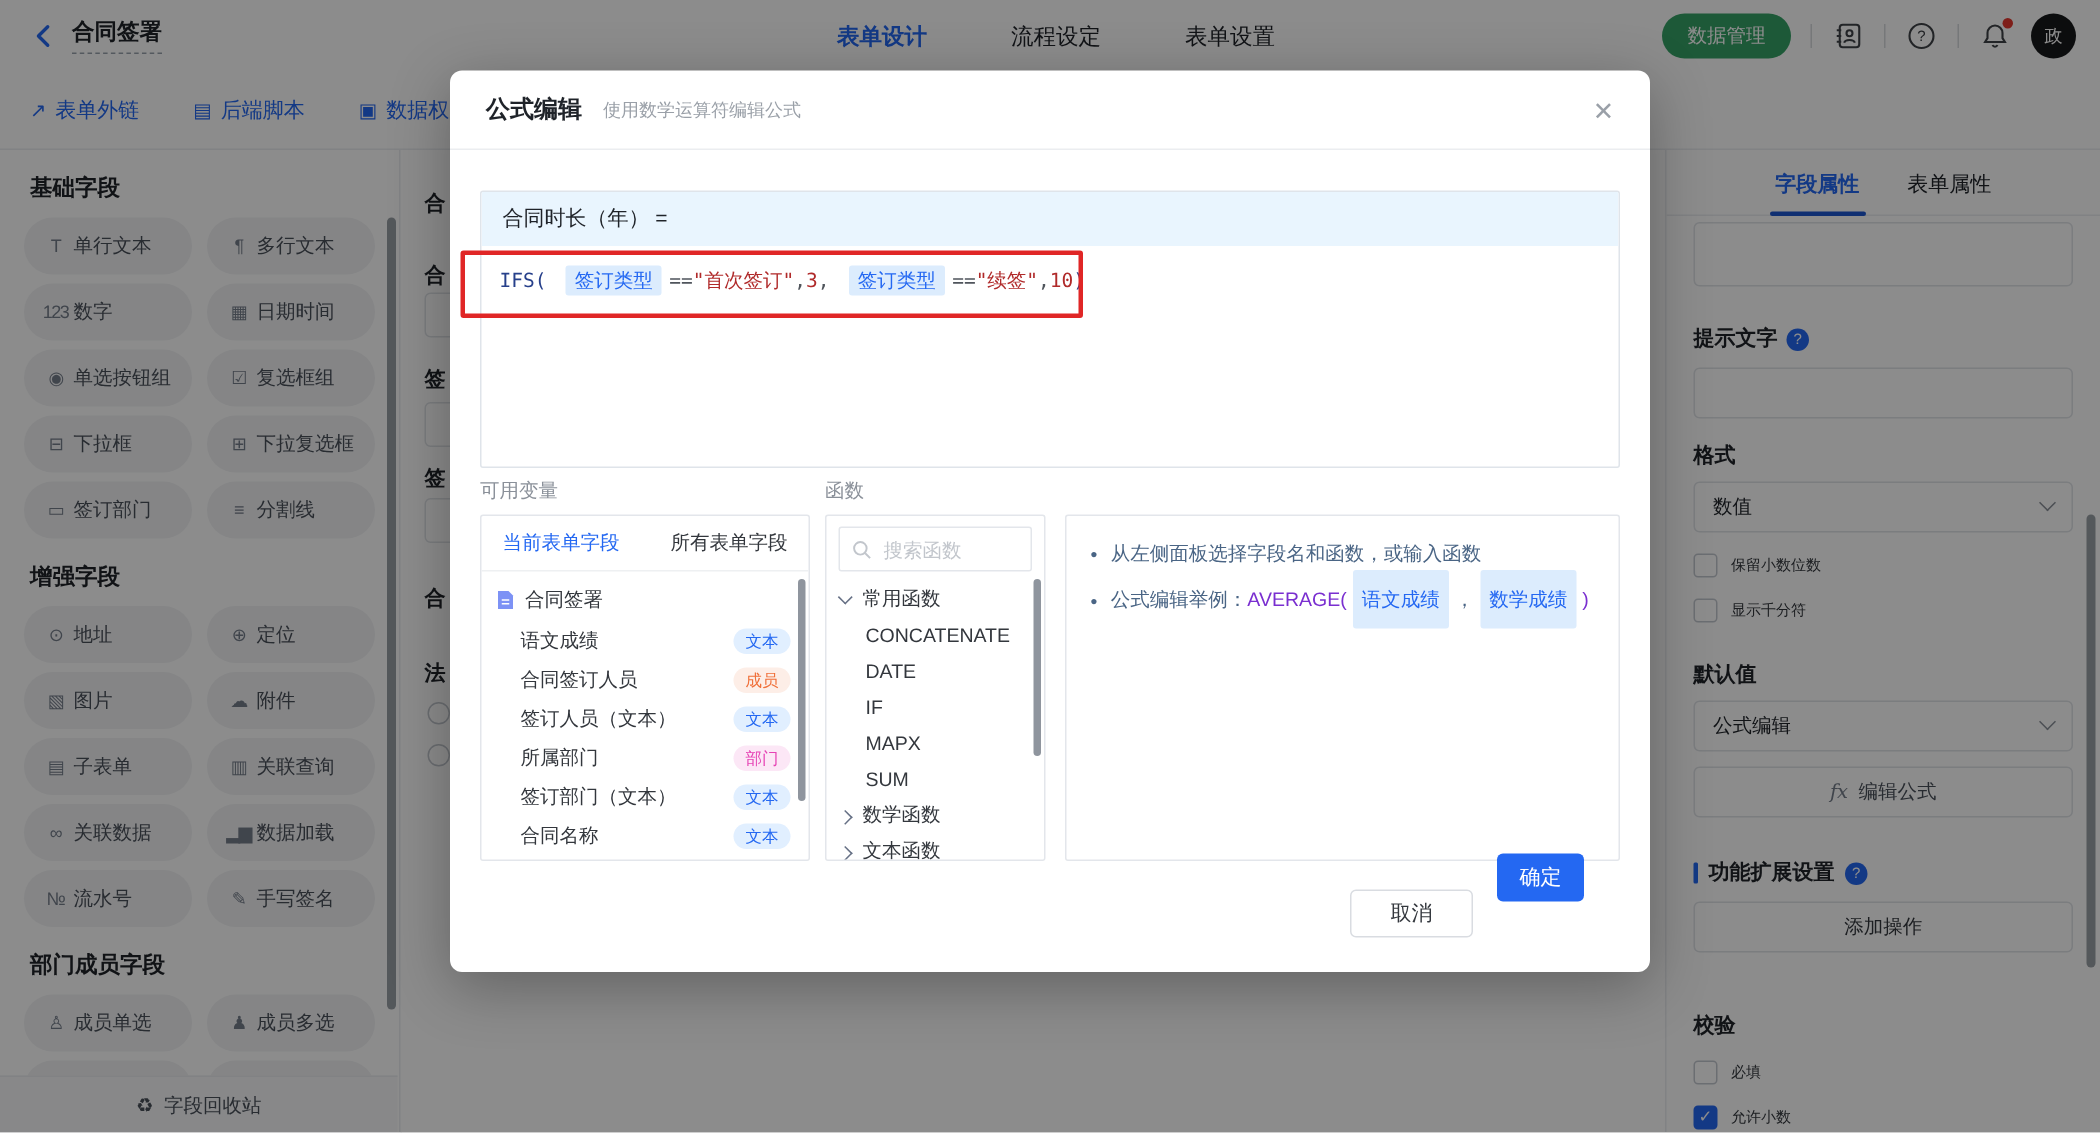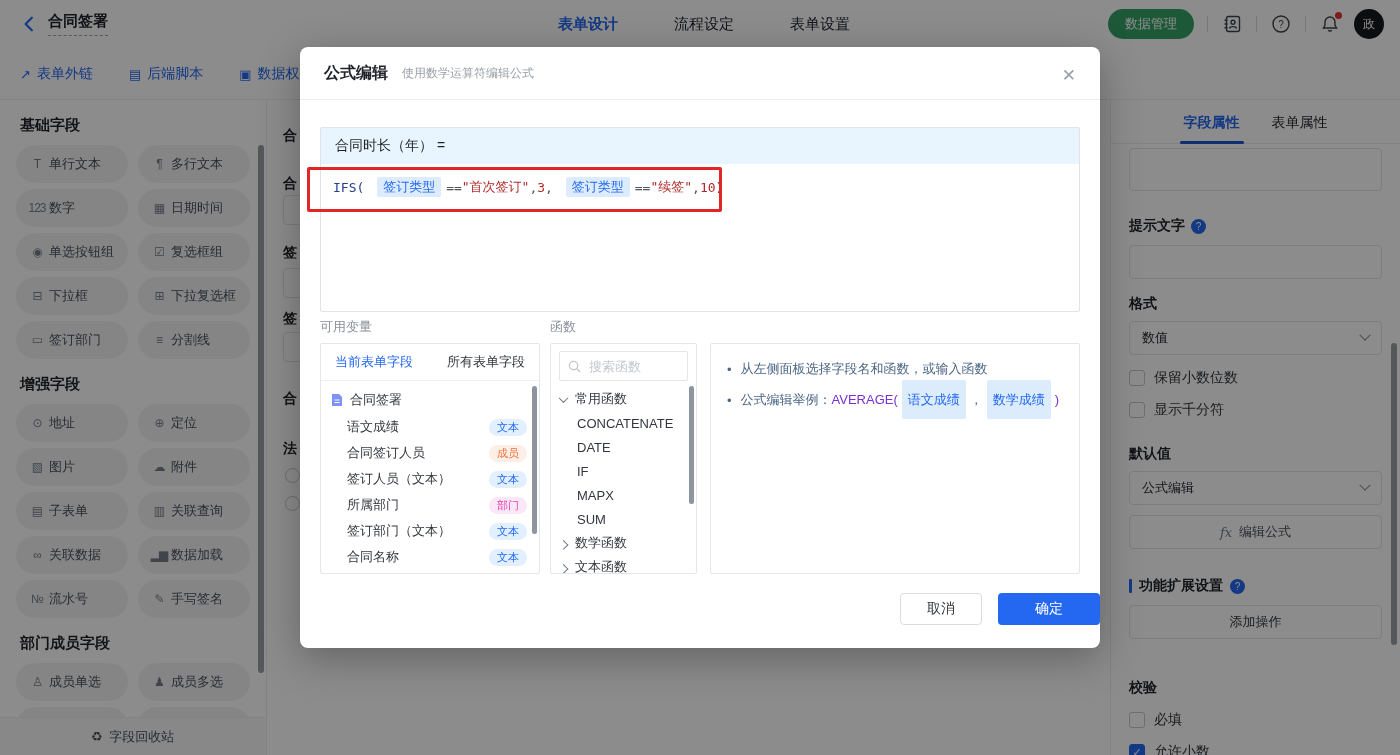--- a/index.html
+++ b/index.html
@@ -51,21 +51,21 @@
   .rp-tab{position:relative;height:44px;line-height:44px;cursor:pointer;}
   .rp-tab.active{color:#2468f2;font-weight:600;}
   .rp-tab.active::after{content:"";position:absolute;left:50%;transform:translateX(-50%);bottom:0;width:64px;height:3px;background:#1c56cf;border-radius:2px;}
   .rp-body{padding:0 18px;position:relative;height:calc(100% - 44px);overflow:hidden;}
   .rp-box-empty{margin-top:4px;height:43px;border:1px solid #e0e3e8;border-radius:4px;width:100%;background:#fff;}
   .rp-label{margin-top:26px;font-size:14px;font-weight:600;color:#1f2329;display:flex;align-items:center;gap:6px;}
   .q-badge{width:15px;height:15px;border-radius:50%;background:#2468f2;color:#fff;font-size:10px;display:inline-flex;align-items:center;justify-content:center;font-weight:400;}
   .rp-input{margin-top:10px;height:34px;border:1px solid #e0e3e8;border-radius:4px;width:100%;background:#fff;outline:none;padding:0 10px;font-size:13px;}
   .rp-select{margin-top:8px;height:34px;border:1px solid #e0e3e8;border-radius:4px;display:flex;align-items:center;justify-content:space-between;padding:0 12px;font-size:13px;color:#1f2329;cursor:pointer;background:#fff;}
   .chev{width:8px;height:8px;border-right:1.5px solid #8a9099;border-bottom:1.5px solid #8a9099;transform:rotate(45deg) translate(-2px,-2px);}
-  .cb-row{display:flex;align-items:center;gap:9px;font-size:14px;color:#33373d;margin-top:14px;cursor:pointer;}
+  .cb-row{display:flex;align-items:center;gap:9px;font-size:10px;color:#33373d;margin-top:14px;cursor:pointer;}
   .cb{width:16px;height:16px;border:1px solid #c4c8cf;border-radius:3px;background:#fff;flex:none;font-size:11px;line-height:14px;text-align:center;color:#fff;}
   .cb.checked{background:#2468f2;border-color:#2468f2;}
   .cb.checked::after{content:"✓";}
   .rp-btn{margin-top:10px;height:34px;border:1px solid #e0e3e8;border-radius:4px;display:flex;align-items:center;justify-content:center;gap:7px;font-size:13px;color:#4a505a;cursor:pointer;background:#fff;width:100%;}
   .fx{font-family:"DejaVu Serif",serif;font-style:italic;color:#767e8b;font-size:13px;}
   .rp-section{margin-top:28px;display:flex;align-items:center;gap:7px;font-size:14px;font-weight:700;color:#1f2329;}
   .blue-bar{width:3px;height:14px;background:#2468f2;border-radius:1px;}
   .rp-scroll{position:absolute;right:3px;top:243px;width:6px;height:302px;background:#9aa0a6;border-radius:3px;}
 
   
@@ -112,21 +112,21 @@
   .arr-right{transform:rotate(-45deg) translate(-1px,1px);}
   .arr-none{visibility:hidden;margin-right:0;width:0;}
   .fn-scroll{position:absolute;right:2px;top:42px;width:5px;height:118px;background:#8f959e;border-radius:3px;}
   .h-panel{left:410px;width:370px;padding:15px 16px;}
   .h-li{display:flex;gap:9px;font-size:13px;color:#4a6585;line-height:20px;margin-bottom:10px;white-space:nowrap;}
   .h-li .dot{flex:none;margin-top:1px;}
   .h-fn{color:#7a2fd0;}
   .h-field{background:#dcecfd;color:#2468f2;border-radius:2px;padding:12px 6px;margin:0 4px;cursor:pointer;}
   .btn-cancel{position:absolute;left:600px;top:546px;width:82px;height:32px;border:1px solid #d9dce1;border-radius:4px;background:#fff;
     font-size:14px;color:#33373d;display:flex;align-items:center;justify-content:center;cursor:pointer;}
-  .btn-ok{position:absolute;left:698px;top:546px;width:102px;height:32px;border-radius:4px;background:#2468f2;
+  .btn-ok{position:absolute;left:698px;top:522px;width:58px;height:32px;border-radius:4px;background:#2468f2;
     font-size:14px;color:#fff;display:flex;align-items:center;justify-content:center;cursor:pointer;}
 </style>
 </head>
 <body>
 
 <div class="topbar">
   <span class="back">
     <svg width="18" height="18" viewBox="0 0 16 16">
         <path d="M10.5 2.5 L5 8 L10.5 13.5" stroke="#2468f2" stroke-width="2" fill="none" stroke-linecap="round" stroke-linejoin="round"></path>
       </svg>

